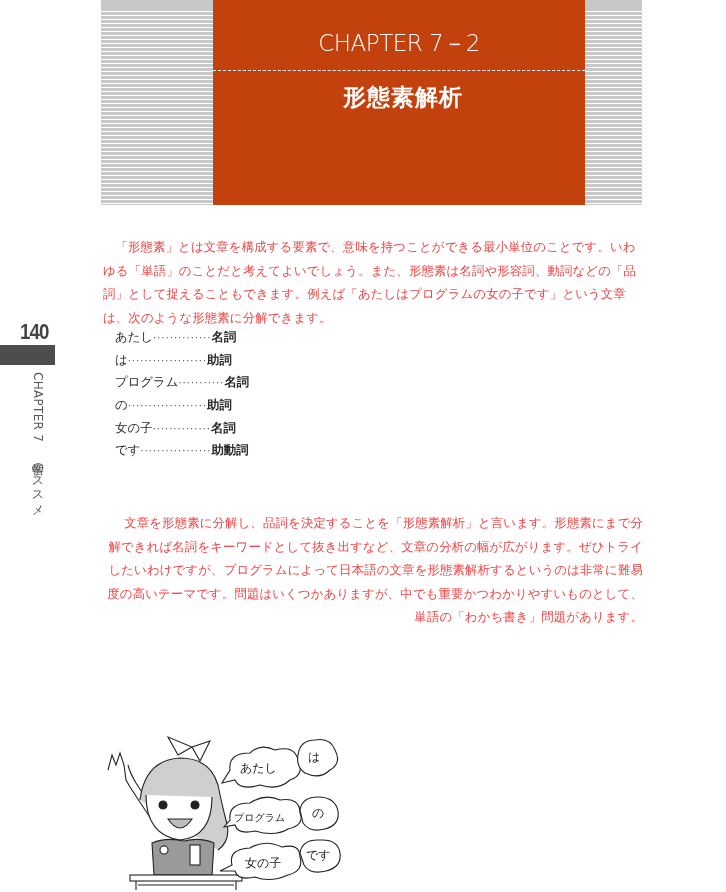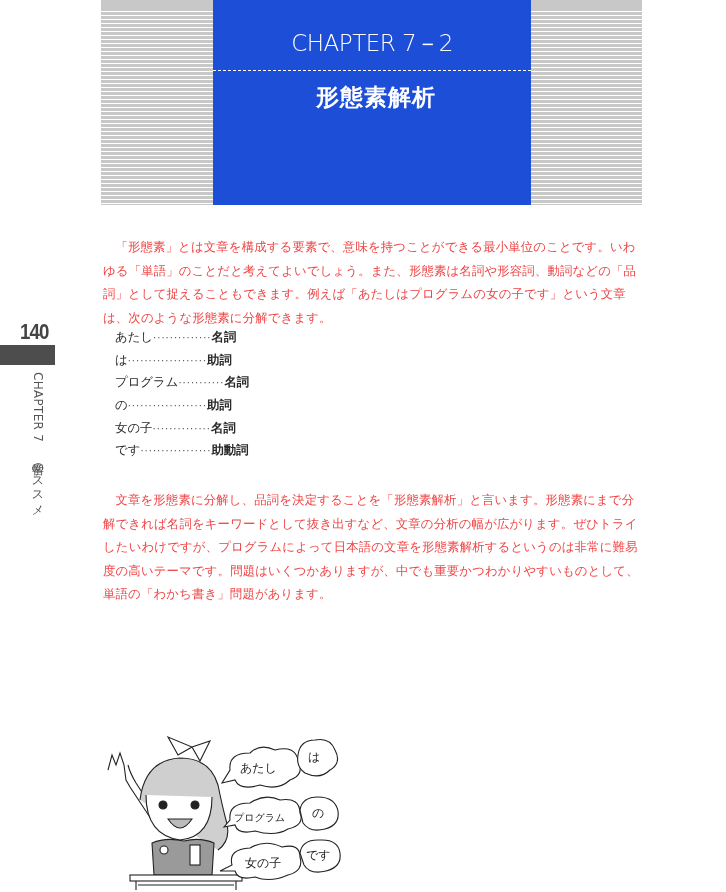--- a/index.html
+++ b/index.html
@@ -9,22 +9,22 @@
       font-family: "DejaVu Sans", "Liberation Sans", sans-serif;
       color: #2a2a2a;
     }
     .header-band {
       position: absolute; left: 101px; top: 0; width: 541px; height: 205px;
       background:
         linear-gradient(#c8c8c8, #c8c8c8) top/100% 9px no-repeat,
         repeating-linear-gradient(to bottom, #c8c8c8 0px, #c8c8c8 3px, #ffffff 3px, #ffffff 4px);
     }
     .header-box {
-      position: absolute; left: 213px; top: 0; width: 318px; height: 205px;
-      background: #1d4ed8;
+      position: absolute; left: 213px; top: 0; width: 372px; height: 205px;
+      background: #c2410c;
     }
     .chapter-label {
       position: absolute; left: 0; top: 28px; width: 100%;
       text-align: center; color: #ffffff;
       font-family: "DejaVu Sans", sans-serif; font-weight: 200;
       font-size: 23px; letter-spacing: -0.5px;
     }
     .dash-line {
       position: absolute; left: 0; top: 70px; width: 100%; height: 0;
       border-top: 1px dashed #ffffff;
@@ -50,21 +50,21 @@
       letter-spacing: 0.3px;
     }
     .running-head .gap { display: inline-block; height: 12px; }
     .body-text {
       position: absolute; left: 103px; width: 540px;
       font-size: 12.4px; line-height: 23.5px; color: #ef4444;
       letter-spacing: 0.15px;
     }
     .body-text p { margin: 0; text-indent: 1em; }
     .p1 { top: 235px; }
-    .p2 { top: 488px; }
+    .p2 { top: 511px; text-align: right; }
     .morph-list {
       position: absolute; left: 115px; top: 326px; width: 220px;
       font-size: 12.4px; color: #2a2a2a;
     }
     .morph-row { display: flex; height: 22.7px; align-items: center; }
     .morph-word { white-space: nowrap; }
     .morph-dots {
       flex: 0 0 auto; overflow: hidden; white-space: nowrap;
       color: #555; letter-spacing: 1px; font-size: 10px;
     }

